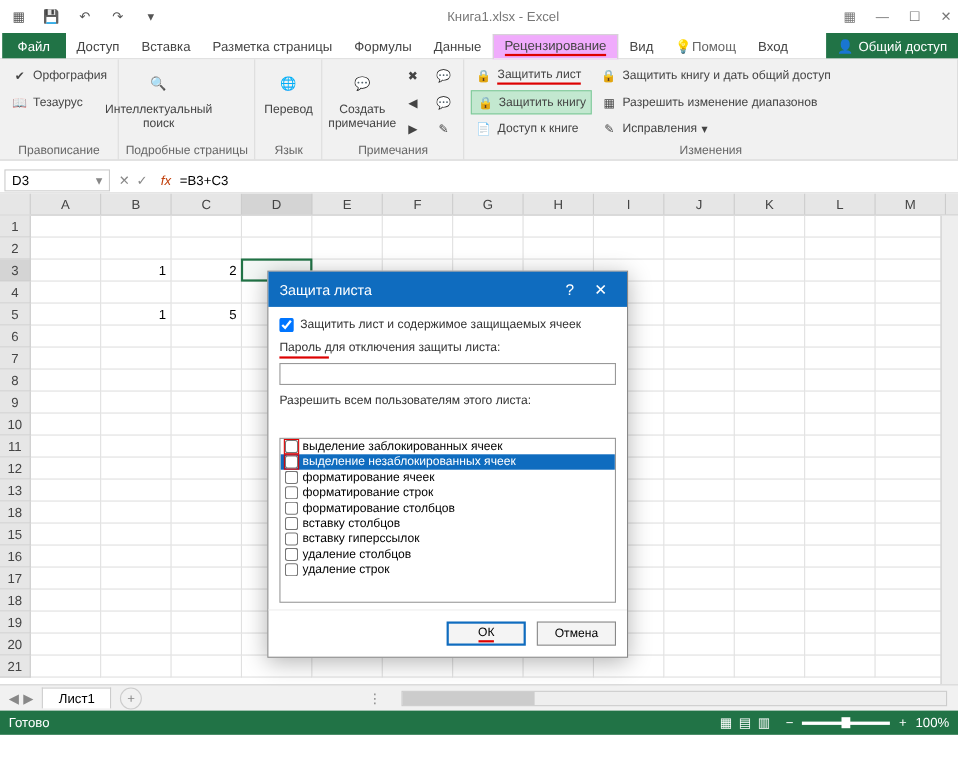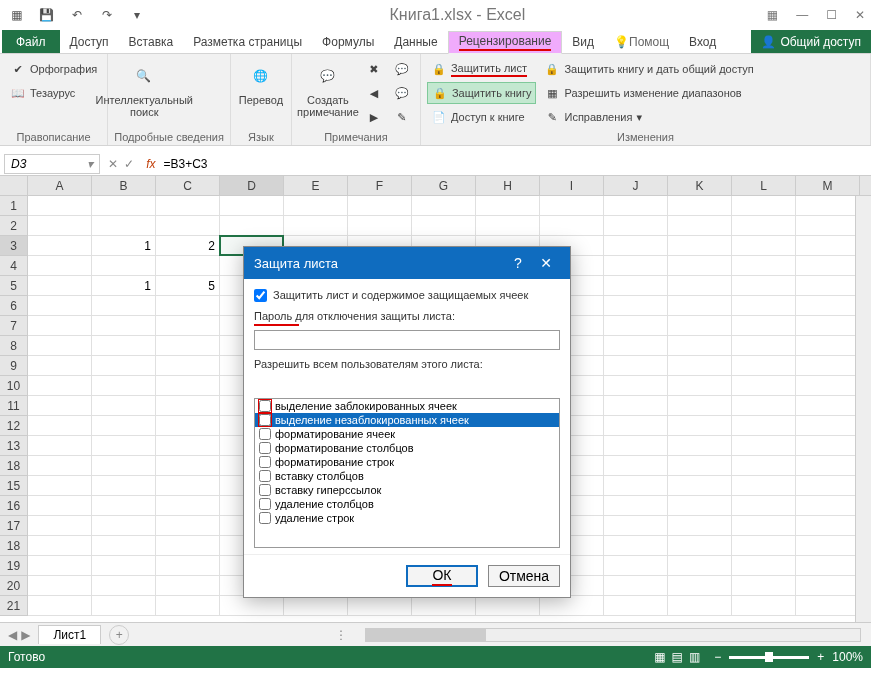--- a/index.html
+++ b/index.html
@@ -2,21 +2,21 @@
 <html><head>
 <meta charset="utf-8">
 <style>
 * { box-sizing: border-box; margin: 0; padding: 0; font-family: 'Segoe UI', Tahoma, sans-serif; }
 body { width: 871px; height: 693px; background: #fff; overflow: hidden; position: relative; font-size: 12px; }
 
 
 .titlebar { height: 30px; background: #fff; display: flex; align-items: center; padding: 0 6px; color: #666; }
 .titlebar .qat { display: flex; gap: 8px; align-items: center; }
 .titlebar .qat .icon-btn { width: 22px; height: 22px; display: flex; align-items: center; justify-content: center; color: #555; }
-.titlebar .title { flex: 1; text-align: center; color: #777; font-size: 16px; }
+.titlebar .title { flex: 1; text-align: center; color: #777; font-size: 12px; }
 .titlebar .win-controls { display: flex; gap: 18px; color: #777; }
 
 
 .ribbon-tabs { height: 24px; background: #fff; display: flex; align-items: stretch; border-bottom: 1px solid #d4d4d4; padding-left: 2px; }
 .tab { padding: 0 10px; display: flex; align-items: center; color: #444; cursor: pointer; font-size: 12px; }
 .tab.file { background: #217346; color: #fff; padding: 0 14px; }
 .tab.active { border: 1px solid #d4d4d4; border-bottom: 1px solid #f1f1f1; background: #f0abfc; position: relative; top: 1px; }
 .tab.help { color: #666; }
 .share-btn { margin-left: auto; background: #217346; color: #fff; padding: 0 10px; display: flex; align-items: center; gap: 4px; font-size: 12px; }
 
@@ -29,21 +29,21 @@
 .big-btn .ico { width: 32px; height: 32px; display: flex; align-items: center; justify-content: center; color: #555; }
 .big-btn .lbl { text-align: center; font-size: 11px; line-height: 12px; color: #444; }
 .stack { display: flex; flex-direction: column; gap: 2px; }
 .small-btn { height: 22px; display: flex; align-items: center; gap: 4px; padding: 0 4px; font-size: 11px; color: #444; }
 .small-btn .si { width: 16px; height: 16px; display: flex; align-items: center; justify-content: center; }
 .small-btn.highlighted { background: #c3e8d0; border: 1px solid #7fc99a; }
 .red-underline { border-bottom: 2px solid #d00; display: inline-block; padding-bottom: 1px; }
 
 
 .formula-bar { height: 24px; border-bottom: 1px solid #ccc; display: flex; align-items: center; background: #fff; margin-top: 6px;}
-.name-box { width: 96px; border: 1px solid #ccc; height: 20px; display: flex; align-items: center; padding: 0 6px; font-size: 12px; margin-left: 4px; font-style: italic;}
+.name-box { width: 96px; border: 1px solid #ccc; height: 20px; display: flex; align-items: center; padding: 0 6px; font-size: 12px; margin-left: 4px;}
 .name-box .dd { margin-left: auto; color: #888; }
 .fx-btns { display: flex; gap: 6px; padding: 0 8px; color: #888; }
 .fx-label { font-style: italic; color: #c2410c; padding: 0 4px; }
 .formula-input { flex: 1; border: none; font-size: 12px; padding: 0 4px; }
 
 
 .grid-wrap { position: relative; height: 446px; overflow: hidden; background: #fff; }
 .col-headers { display: flex; height: 20px; background: #e6e6e6; border-bottom: 1px solid #ccc; }
 .corner { width: 28px; background: #e6e6e6; border-right: 1px solid #ccc; }
 .col-h { width: 64px; text-align: center; border-right: 1px solid #ccc; color: #444; font-size: 12px; line-height: 20px; }
@@ -77,21 +77,21 @@
 .dlg-body { padding: 10px 10px 6px 10px; }
 .dlg-row { margin-bottom: 8px; font-size: 11px; color: #333; }
 .chk { display: flex; gap: 6px; }
 .chk input { width: 13px; height: 13px; }
 .dlg-input { width: 100%; height: 20px; border: 1px solid #999; }
 .perm-list { border: 1px solid #999; height: 150px; overflow-y: scroll; font-size: 11px; margin-top: 28px; }
 .perm-item { display: flex; align-items: center; gap: 4px; padding: 1px 4px; }
 .perm-item.sel { background: #0f6cbf; color: #fff; }
 .perm-item input { width: 12px; height: 12px; }
 .dlg-btns { display: flex; justify-content: flex-end; gap: 10px; padding: 10px; border-top: 1px solid #eee;}
-.dlg-btn { width: 72px; height: 22px; border: 1px solid #888; background: #f4f4f4; font-size: 14px; }
+.dlg-btn { width: 72px; height: 22px; border: 1px solid #888; background: #f4f4f4; font-size: 11px; }
 .dlg-btn.default { border: 2px solid #0f6cbf; }
 
 .v-scroll { position: absolute; right: 0; top: 20px; bottom: 0; width: 16px; background: #eee; border-left: 1px solid #ccc; }
 .red-mark { position: absolute; border-bottom: 2px solid #d00; }
 </style>
 </head>
 <body>
 
 <div class="titlebar">
   <div class="qat">
@@ -145,21 +145,21 @@
     </div>
     <div class="group-label">Правописание</div>
   </div>
   <div class="group">
     <div class="group-body">
       <div class="big-btn">
         <div class="ico">🔍</div>
         <div class="lbl">Интеллектуальный поиск</div>
       </div>
     </div>
-    <div class="group-label">Подробные сведения</div>
+    <div class="group-label">Подробные страницы</div>
   </div>
   <div class="group">
     <div class="group-body">
       <div class="big-btn" style="width:48px">
         <div class="ico">🌐</div>
         <div class="lbl">Перевод</div>
       </div>
     </div>
     <div class="group-label">Язык</div>
   </div>
@@ -653,25 +653,25 @@
         <div class="perm-item sel">
           <input type="checkbox" style="outline: rgb(221, 0, 0) solid 1px;">
           <span>выделение незаблокированных ячеек</span>
         </div>
         <div class="perm-item">
           <input type="checkbox" style="">
           <span>форматирование ячеек</span>
         </div>
         <div class="perm-item">
           <input type="checkbox" style="">
+          <span>форматирование строк</span>
+        </div>
+        <div class="perm-item">
+          <input type="checkbox" style="">
           <span>форматирование столбцов</span>
-        </div>
-        <div class="perm-item">
-          <input type="checkbox" style="">
-          <span>форматирование строк</span>
         </div>
         <div class="perm-item">
           <input type="checkbox" style="">
           <span>вставку столбцов</span>
         </div>
         <div class="perm-item">
           <input type="checkbox" style="">
           <span>вставку гиперссылок</span>
         </div>
         <div class="perm-item">

